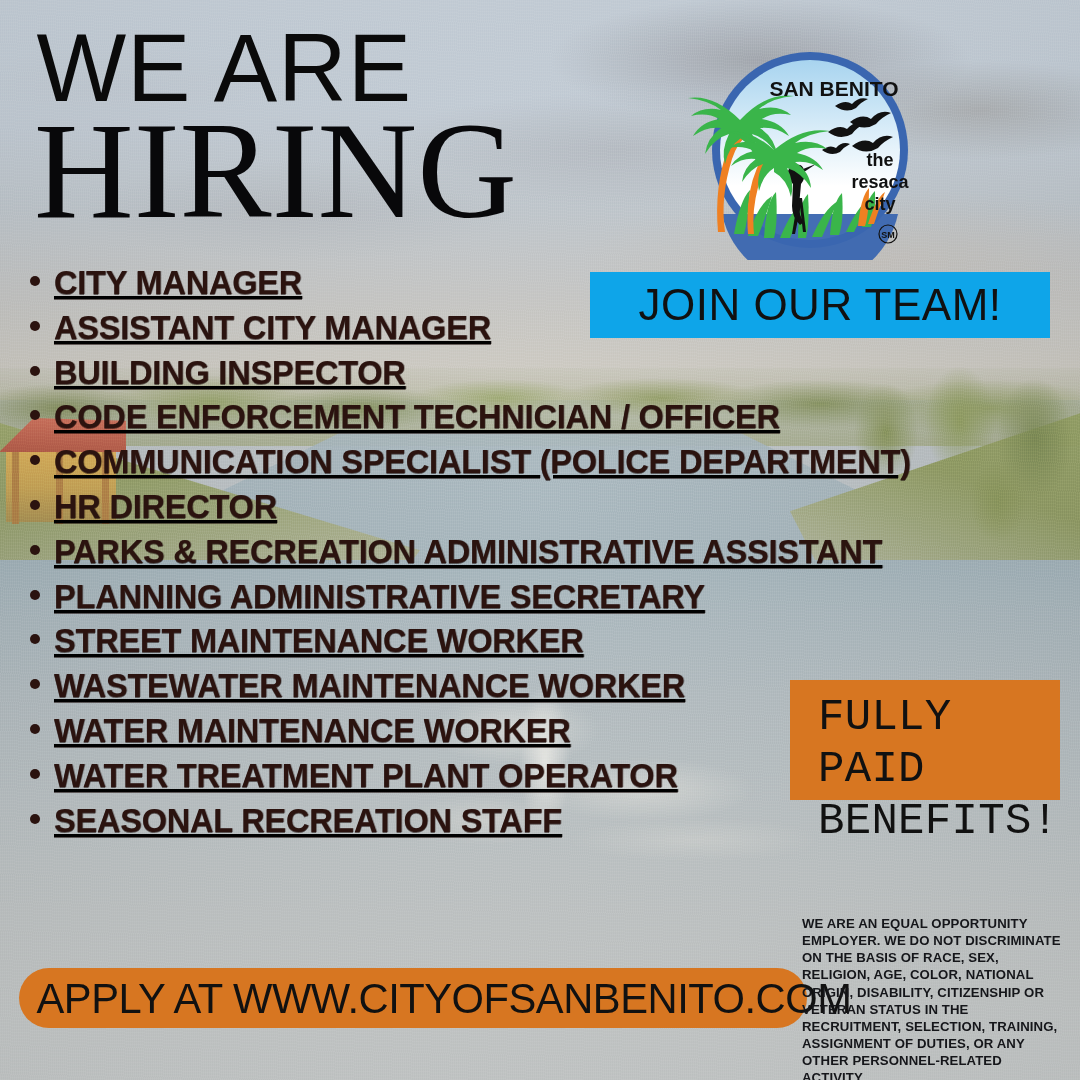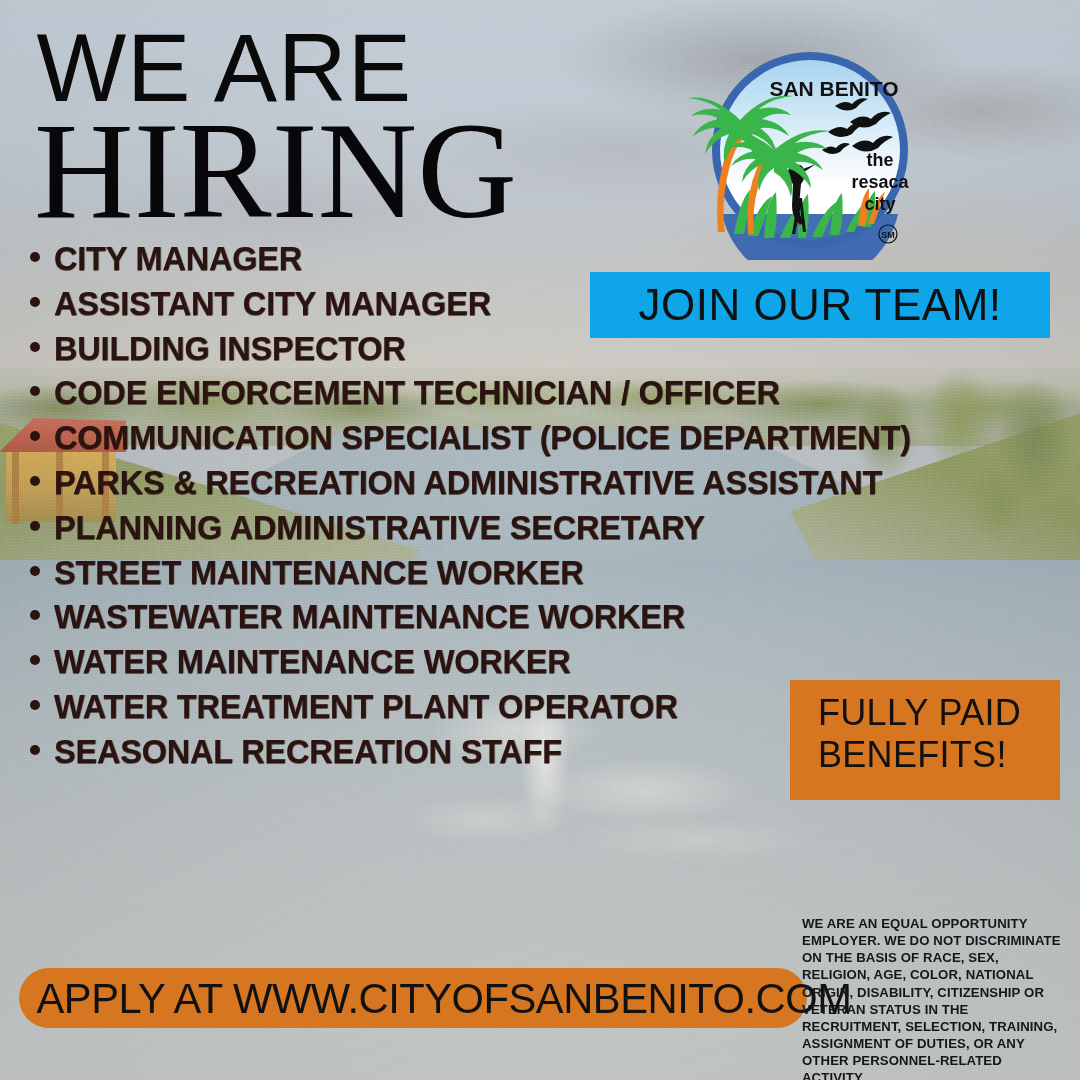--- a/index.html
+++ b/index.html
@@ -143,22 +143,23 @@
     color:#08080a;
     margin-top:2px;
   }
 
   
   .logo { position:absolute; left:652px; top:38px; width:262px; height:222px; }
   .logo svg { display:block; width:100%; height:100%; }
 
   
   .joblist {
-    position:absolute; left:30px; top:240px;
+    position:absolute; left:30px; top:264px;
     width:1000px;
+    text-decoration:underline;
   }
   .job {
     display:flex; align-items:baseline;
     height:44.8px;
     color:#2b130f;
     font-family:"Liberation Sans", sans-serif;
     font-weight:700;
     font-size:33px;
     letter-spacing:-.2px;
     white-space:nowrap;
@@ -186,23 +187,23 @@
     letter-spacing:.5px;
     color:#111;
   }
   .badge-benefits {
     position:absolute; left:790px; top:680px;
     width:270px; height:120px;
     background:#d77621;
     padding:12px 0 0 28px;
   }
   .badge-benefits .line {
-    font-family:Liberation Sans, sans-serif;
+    font-family:Liberation Mono, monospace;
     font-weight:300;
-    font-size:36px;
+    font-size:44px;
     line-height:1.18;
     letter-spacing:.3px;
     color:#111;
   }
 
   
   .apply-pill {
     position:absolute; left:19px; top:968px;
     width:788px; height:60px;
     background:#d77621;
@@ -348,20 +349,24 @@
     <div class="job">
         <span class="dot"></span>
         <span class="txt">CODE ENFORCEMENT TECHNICIAN / OFFICER</span>
       </div>
     <div class="job">
         <span class="dot"></span>
         <span class="txt">COMMUNICATION SPECIALIST (POLICE DEPARTMENT)</span>
       </div>
     <div class="job">
         <span class="dot"></span>
+        <span class="txt">HR DIRECTOR</span>
+      </div>
+    <div class="job">
+        <span class="dot"></span>
         <span class="txt">PARKS &amp; RECREATION ADMINISTRATIVE ASSISTANT</span>
       </div>
     <div class="job">
         <span class="dot"></span>
         <span class="txt">PLANNING ADMINISTRATIVE SECRETARY</span>
       </div>
     <div class="job">
         <span class="dot"></span>
         <span class="txt">STREET MAINTENANCE WORKER</span>
       </div>

